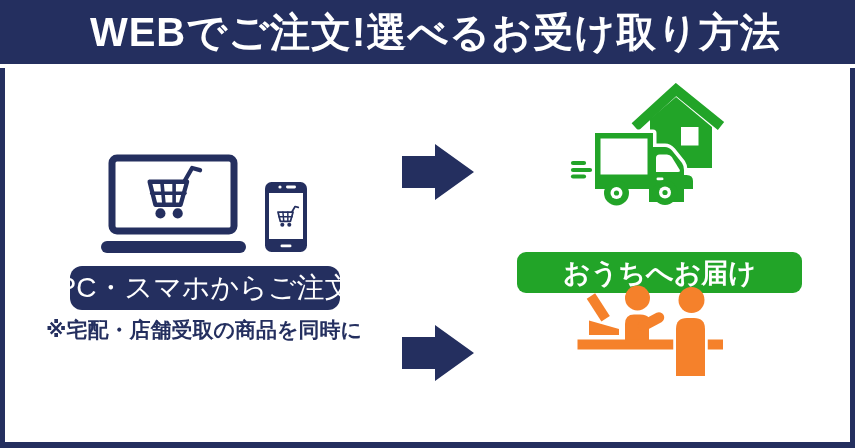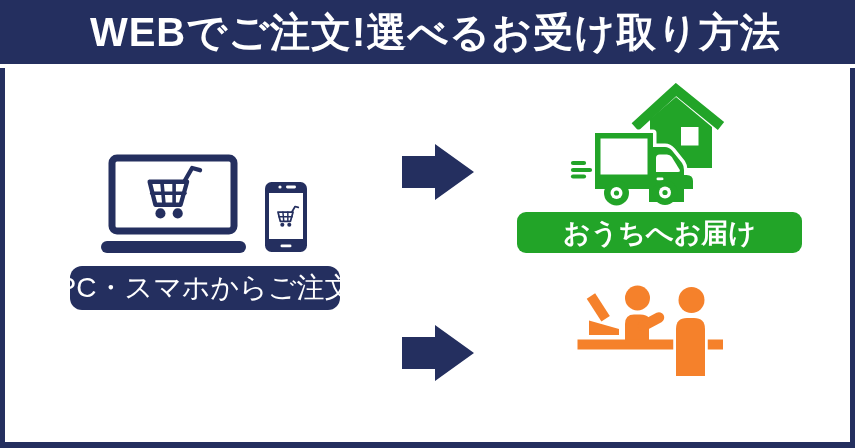--- a/index.html
+++ b/index.html
@@ -38,21 +38,21 @@
   
   .badge{
     left:70px;top:266px;width:270px;height:44px;
     background:var(--navy);border-radius:12px;
     display:flex;align-items:center;justify-content:center;
     color:#fff;font-size:28px;font-weight:normal;white-space:nowrap;
   }
   .pill{
     width:285px;height:41px;left:517px;
     display:flex;align-items:center;justify-content:center;
-    color:#fff;font-size:27px;font-weight:bold;white-space:nowrap;
+    color:#fff;font-size:27px;font-weight:bold;white-space:nowrap;margin-top:40px;
   }
   .pill.green{top:212px;background:var(--green);border-radius:9px;}
   .pill.orange{top:387px;height:43px;background:var(--orange);border-radius:12px;}
   .note{
     left:46px;top:317px;width:360px;
     color:var(--navy);font-size:21px;line-height:25px;
     font-weight:bold;white-space:nowrap;
   }
   
   .f-navy{fill:var(--navy);}
@@ -99,21 +99,21 @@
     <circle cx="15" cy="5" r="1.6" fill="#fff"></circle>
     <rect x="21" y="3.6" width="10" height="2.8" rx="1.4" fill="#fff"></rect>
     <rect x="15.5" y="62.5" width="11" height="2.8" rx="1.4" fill="#fff"></rect>
     <g transform="translate(9.5,22.5) scale(0.29)">
       <use href="#cartGlyph"></use>
     </g>
   </svg>
 
   <div class="abs badge">PC・スマホからご注文</div>
   <div class="abs note">
-    <br>
+    <span>※宅配・店舗受取の商品を同時に</span><br>
   </div>
 
   <svg class="abs" style="left:402px;top:144px" width="73" height="57" viewBox="0 0 73 57">
     <polygon class="f-navy" points="0,12 33,12 33,0 72,28 33,56 33,44 0,44"></polygon>
   </svg>
   <svg class="abs" style="left:402px;top:325px" width="73" height="57" viewBox="0 0 73 57">
     <polygon class="f-navy" points="0,12 33,12 33,0 72,28 33,56 33,44 0,44"></polygon>
   </svg>
 
   <svg class="abs" style="left:555px;top:83px" width="180" height="128" viewBox="0 0 180 128">

